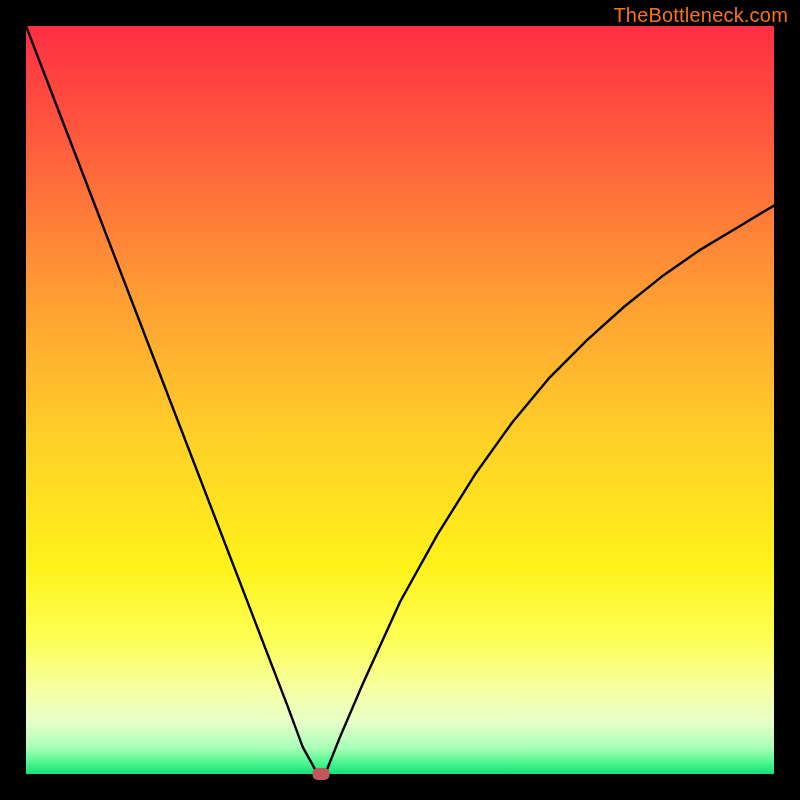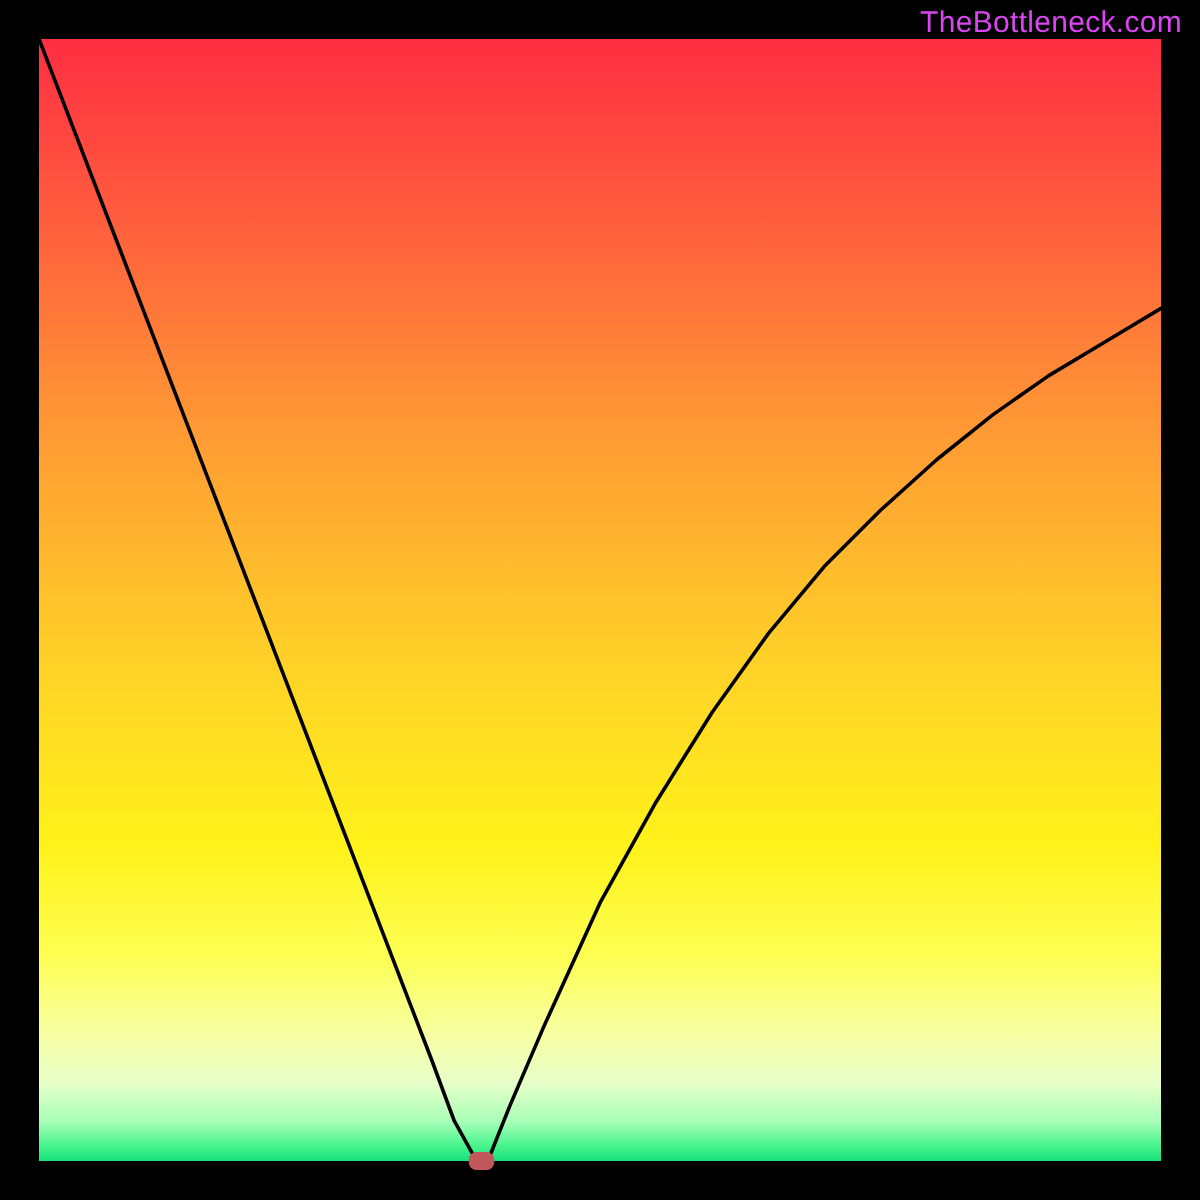--- a/index.html
+++ b/index.html
@@ -14,21 +14,21 @@
   .outer {
     width: 800px;
     height: 800px;
     background: #000;
     position: relative;
   }
   .watermark {
     position: absolute;
     top: 4px;
     right: 12px;
-    color: #d946ef;
+    color: #f97316;
     font-size: 20px;
     font-weight: 500;
     letter-spacing: 0.2px;
     z-index: 5;
   }
   .frame {
     position: absolute;
     left: 26px;
     top: 26px;
     width: 748px;

